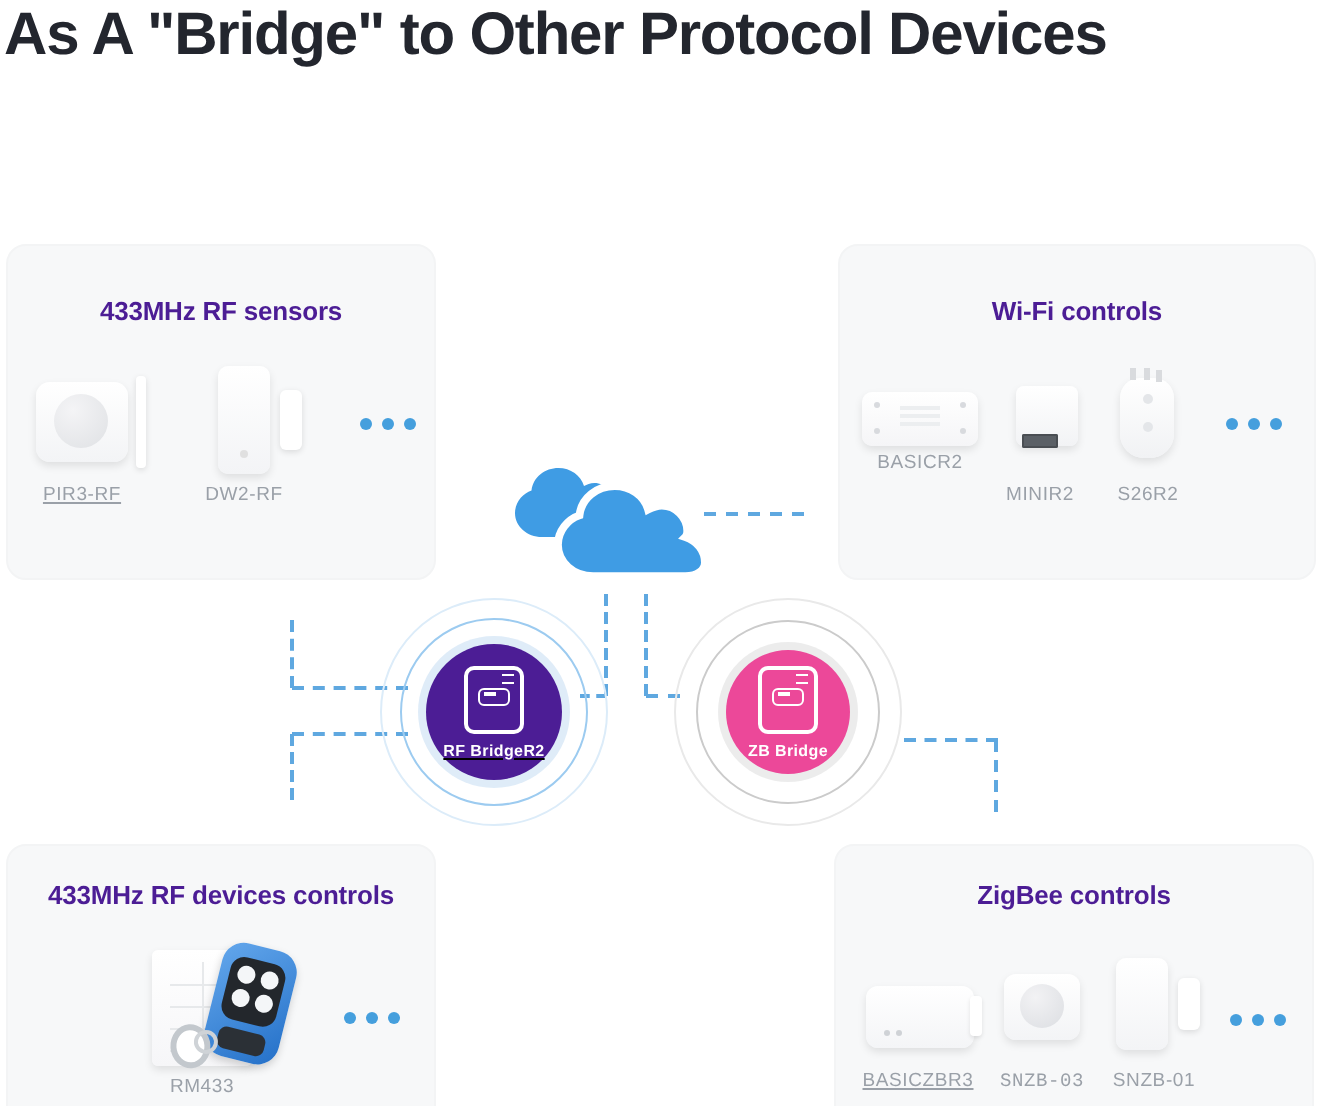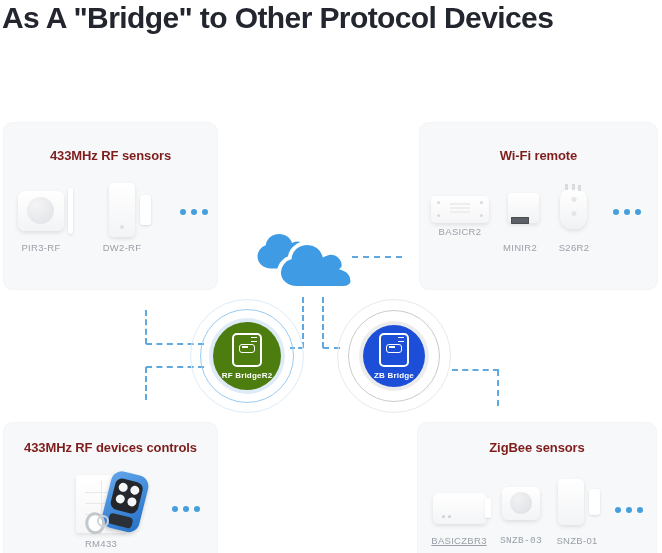--- a/index.html
+++ b/index.html
@@ -17,21 +17,21 @@
   }
 
   
   .panel{position:absolute;background:#f7f8f9;border-radius:10px;border:1px solid #f3f4f5;box-sizing:border-box;}
   .panel-tl{left:3px;top:122px;width:215px;height:168px;}
   .panel-tr{left:419px;top:122px;width:239px;height:168px;}
   .panel-bl{left:3px;top:422px;width:215px;height:150px;}
   .panel-br{left:417px;top:422px;width:240px;height:150px;}
   .panel-title{
     position:absolute;left:0;right:0;text-align:center;
-    font-size:13px;font-weight:700;color:#7f1d1d;letter-spacing:-0.1px;
+    font-size:13px;font-weight:700;color:#4c1d95;letter-spacing:-0.1px;
   }
   .pt-top{top:25px;} .pt-bottom{top:17px;}
   .dev-label{
     position:absolute;text-align:center;font-size:9.5px;color:#9aa0a8;letter-spacing:0.3px;white-space:nowrap;
   }
   .more-dots{position:absolute;display:flex;gap:5px;}
   .more-dots i{width:6px;height:6px;border-radius:50%;background:#459fdd;}
 
   
   .art{position:absolute;}
@@ -108,22 +108,22 @@
   
   .bridge{position:absolute;width:114px;height:114px;}
   .bridge-rf{left:190px;top:299px;}
   .bridge-zb{left:337px;top:299px;}
   .ring{position:absolute;border-radius:50%;}
   .rf-ring2{inset:0;border:1px solid #dcecf9;}
   .rf-ring1{inset:10px;border:1px solid #9ccbf0;}
   .zb-ring2{inset:0;border:1px solid #e9e9e9;}
   .zb-ring1{inset:11px;border:1px solid #cbcbcb;}
   .core{position:absolute;border-radius:50%;display:flex;flex-direction:column;align-items:center;justify-content:center;}
-  .core-rf{inset:23px;background:#4d7c0f;box-shadow:0 0 0 4px rgba(110,170,225,.22);}
-  .core-zb{inset:26px;background:#1d4ed8;box-shadow:0 0 0 4px rgba(150,150,150,.18);}
+  .core-rf{inset:23px;background:#4c1d95;box-shadow:0 0 0 4px rgba(110,170,225,.22);text-decoration:underline;}
+  .core-zb{inset:26px;background:#ec4899;box-shadow:0 0 0 4px rgba(150,150,150,.18);}
   .bicon{width:26px;height:30px;border:2px solid #fff;border-radius:5px;position:relative;margin-bottom:4px;}
   .bicon-vents{position:absolute;top:2px;right:3px;width:6px;height:3px;
     border-top:1px solid #fff;border-bottom:1px solid #fff;}
   .bicon-pill{position:absolute;top:9px;left:50%;transform:translateX(-50%);width:14px;height:7px;
     border:1.5px solid #fff;border-radius:3px;}
   .bicon-pill::after{content:"";position:absolute;left:2px;top:1.5px;width:6px;height:2px;background:#fff;}
   .bridge-label{font-size:8px;font-weight:700;color:#fff;letter-spacing:0.2px;white-space:nowrap;}
 
   
   .dash-h{position:absolute;border-top:2px dashed #5fa8e0;height:0;}
@@ -135,35 +135,35 @@
 <div class="stage">
 
   <div class="main-title">As A "Bridge" to Other Protocol Devices</div>
 
   <div class="panel panel-tl">
     <div class="panel-title pt-top">433MHz RF sensors</div>
     <div class="art" style="left:14px;top:68px;">
       <div class="pir-body"></div>
         <div class="pir-side"></div>
     </div>
-    <div class="dev-label" style="left:14px;width:46px;top:238px;top:119px;">PIR3-RF</div>
+    <div class="dev-label" style="left:14px;width:46px;top:238px;top:119px;text-decoration:underline;">PIR3-RF</div>
     <div class="art" style="left:105px;top:60px;">
       <div class="dw-main"></div>
         <div class="dw-side"></div>
     </div>
     <div class="dev-label" style="left:95px;width:46px;top:119px;">DW2-RF</div>
     <div class="more-dots" style="left:176px;top:86px;">
         <i></i>
         <i></i>
         <i></i>
       </div>
   </div>
 
   <div class="panel panel-tr">
-    <div class="panel-title pt-top">Wi-Fi remote</div>
+    <div class="panel-title pt-top">Wi-Fi controls</div>
     <div class="art" style="left:11px;top:73px;">
         <div class="basicr2"></div>
       </div>
     <div class="dev-label" style="left:10px;width:60px;top:103px;">BASICR2</div>
     <div class="art" style="left:88px;top:70px;">
         <div class="minir2"></div>
       </div>
     <div class="dev-label" style="left:70px;width:60px;top:119px;">MINIR2</div>
     <div class="art" style="left:140px;top:66px;">
         <div class="s26r2"></div>
@@ -193,21 +193,21 @@
       </div>
     </div>
     <div class="more-dots" style="left:168px;top:83px;">
         <i></i>
         <i></i>
         <i></i>
       </div>
   </div>
 
   <div class="panel panel-br">
-    <div class="panel-title pt-bottom">ZigBee sensors</div>
+    <div class="panel-title pt-bottom">ZigBee controls</div>
     <div class="art" style="left:15px;top:70px;">
         <div class="zbr3"></div>
       </div>
     <div class="dev-label" style="left:8px;width:66px;top:112px;text-decoration:underline;">BASICZBR3</div>
     <div class="art" style="left:84px;top:64px;">
         <div class="snzb03"></div>
       </div>
     <div class="dev-label" style="left:74px;width:58px;top:112px;font-family:Liberation Mono, monospace;">SNZB-03</div>
     <div class="art" style="left:140px;top:56px;">
       <div class="snzb04-main"></div>

